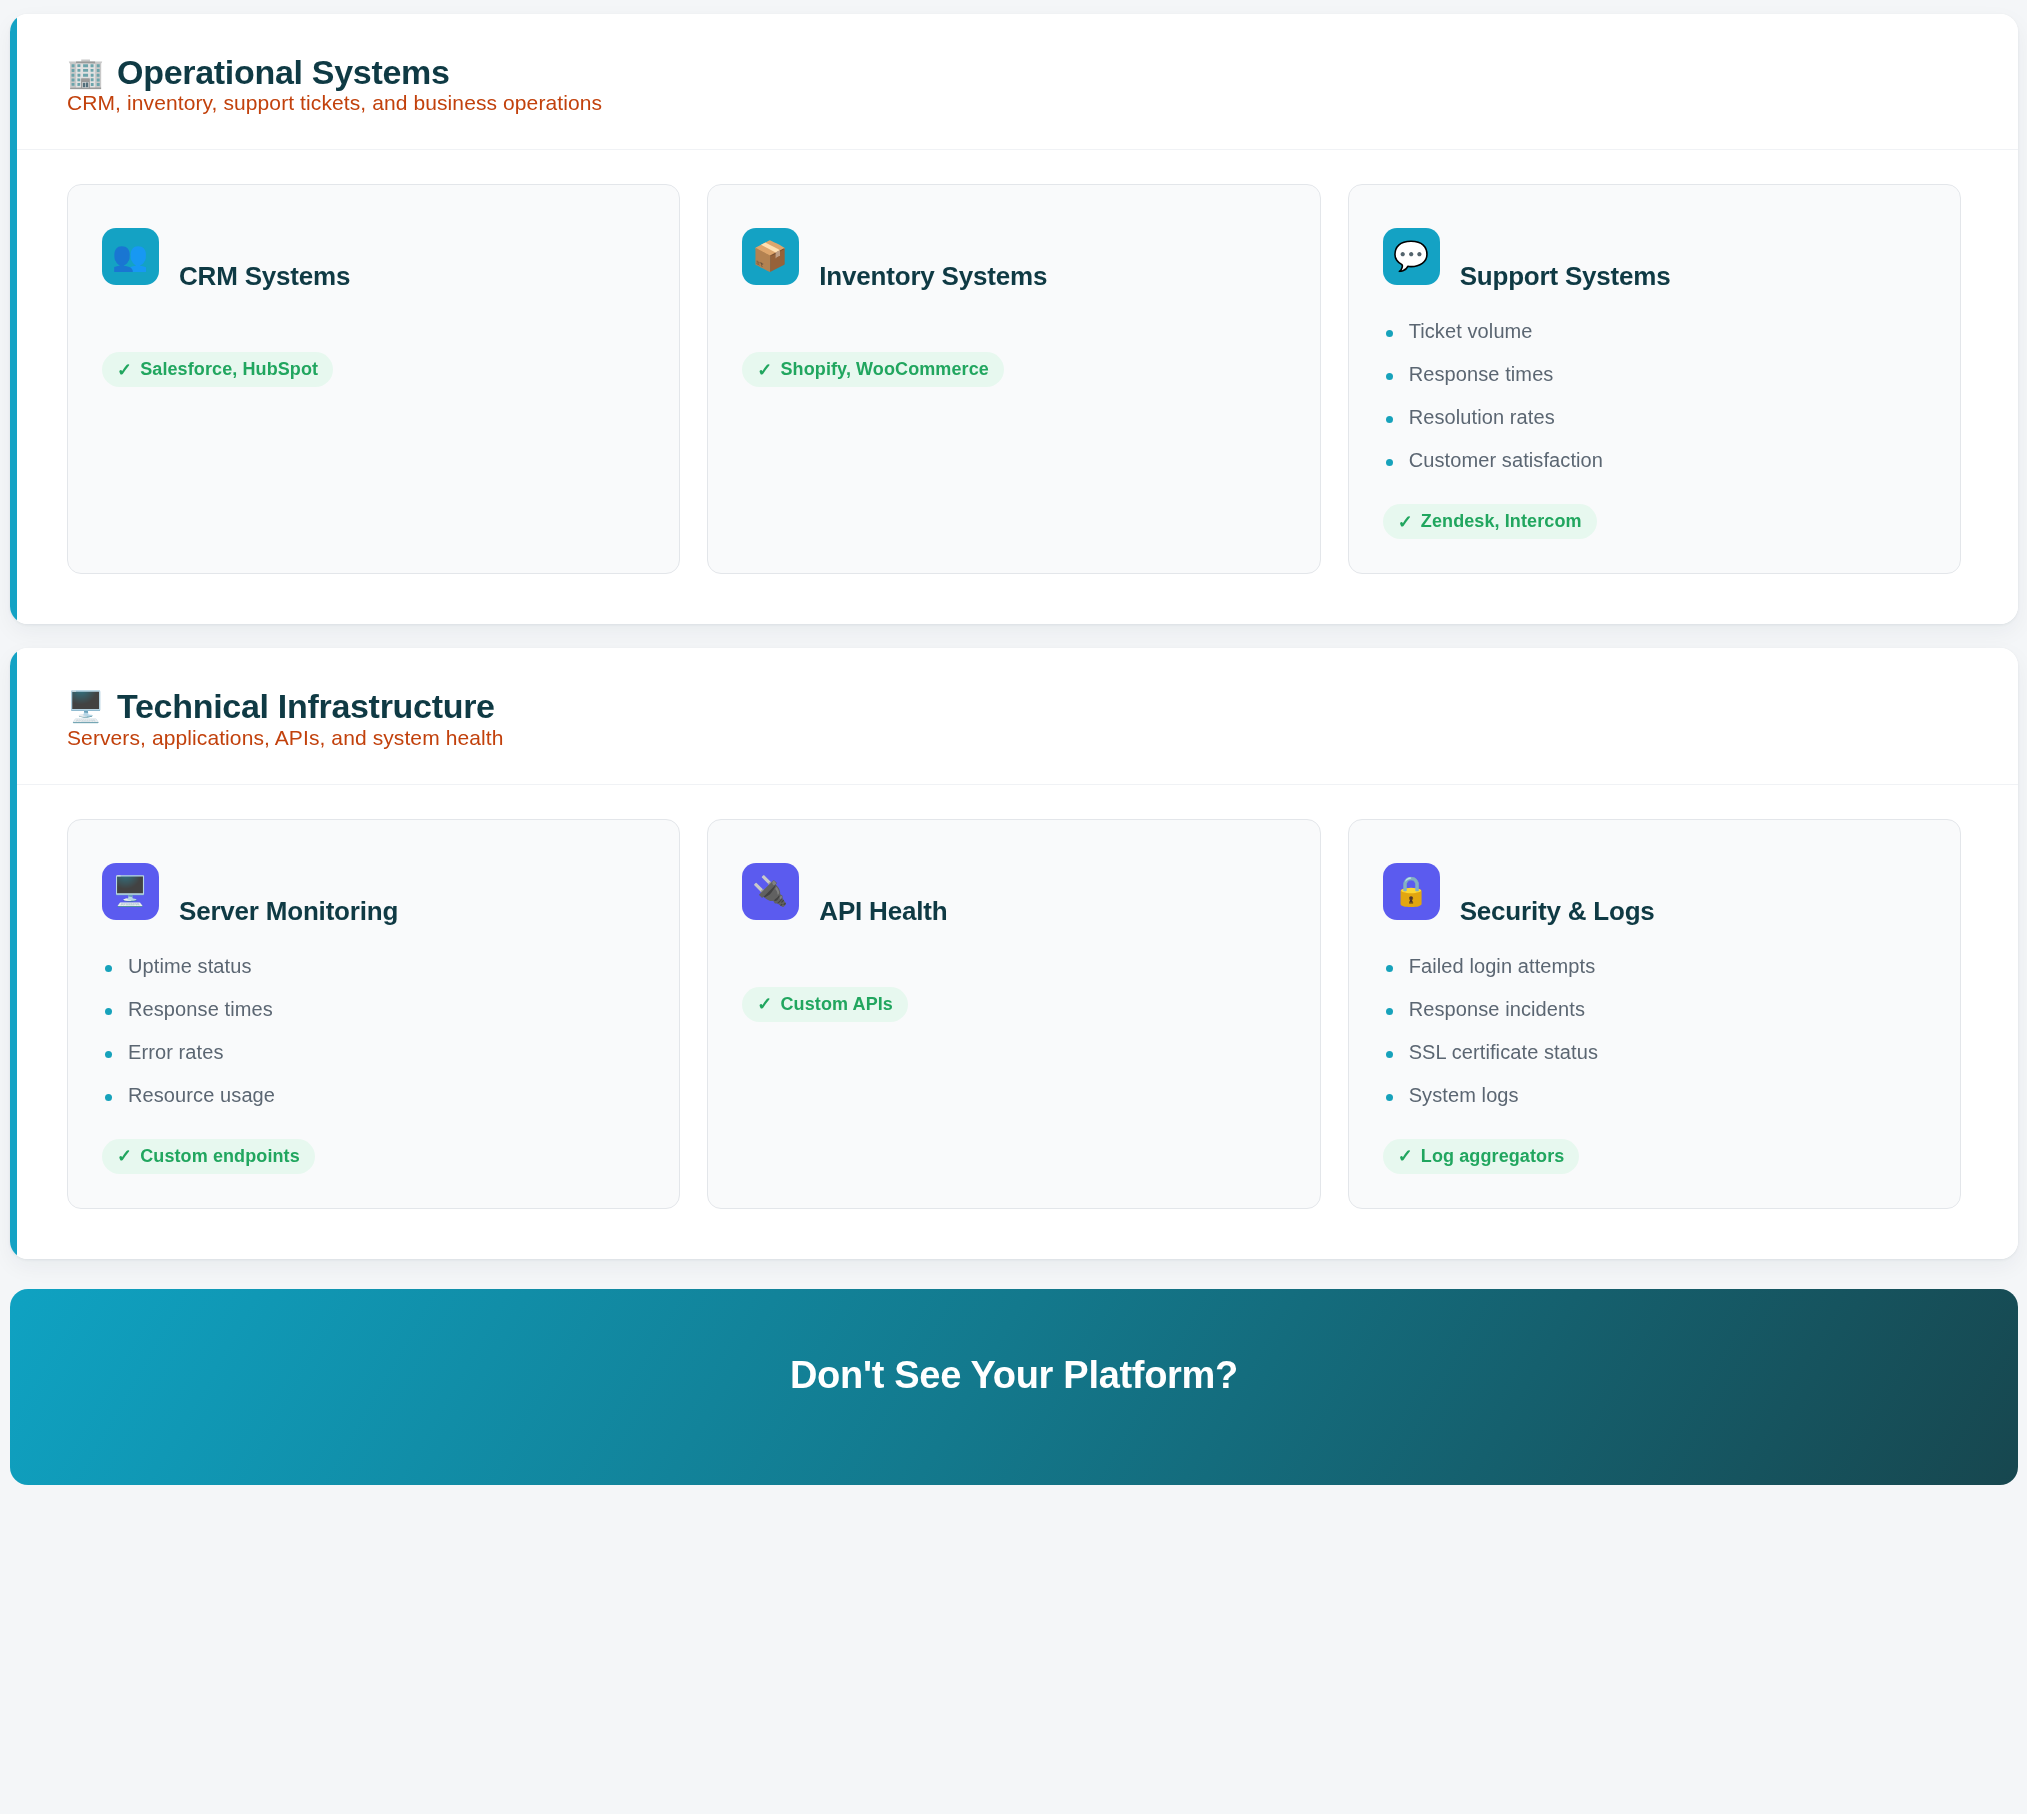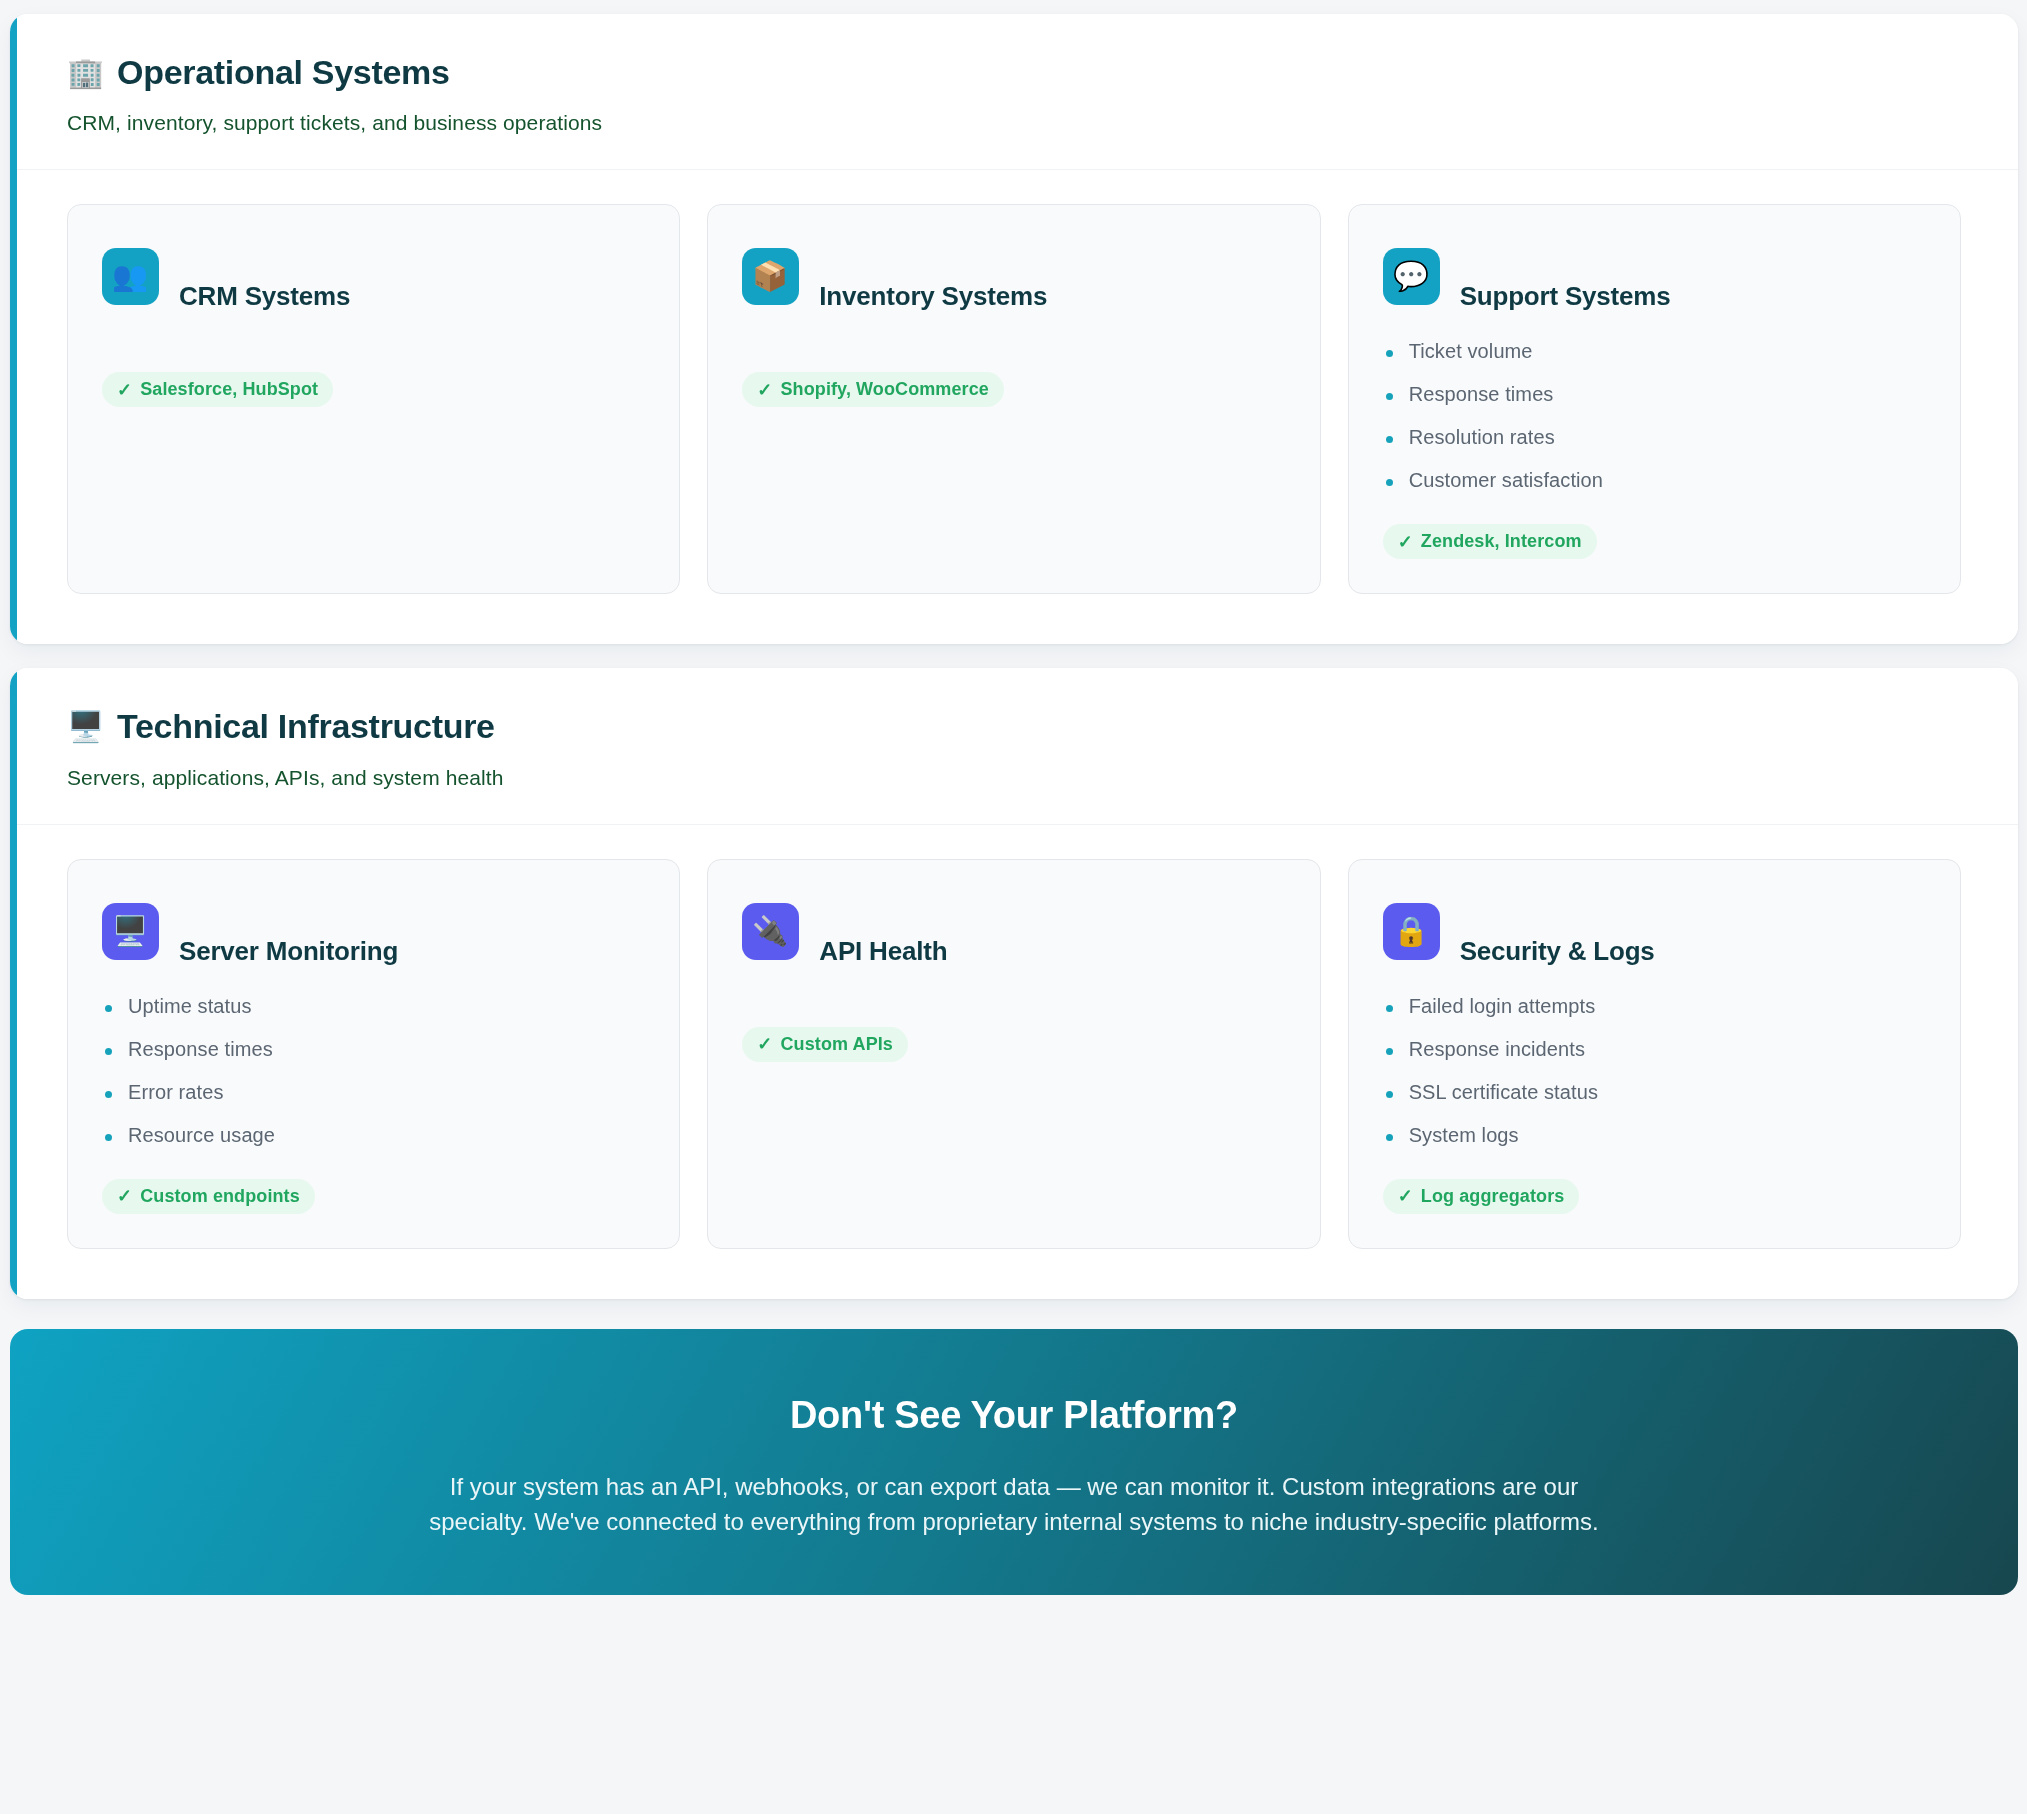--- a/index.html
+++ b/index.html
@@ -47,23 +47,22 @@
     align-items: center;
     gap: 13px;
     line-height: 1.1;
   }
   .section-title .emoji {
     font-size: 30px;
     line-height: 1;
     display: inline-block;
   }
   .section-sub {
-    margin-top: 20px;
     font-size: 21px;
-    color: #14532d;
+    color: #c2410c;
     letter-spacing: 0.1px;
   }
 
   .section-body {
     background: #ffffff;
     border-top: 1px solid #f0f2f5;
     padding: 34px 57px 50px 57px;
   }
 
   .card-grid {
@@ -250,16 +249,15 @@
                 <span class="check">✓</span>
                 <span>Log aggregators</span>
               </div></div>
           </div>
         </div>
       </div>
     </div>
 
   <div class="cta">
     <div class="cta-title">Don't See Your Platform?</div>
-    <div class="cta-body">If your system has an API, webhooks, or can export data — we can monitor it. Custom integrations are our specialty. We've connected to everything from proprietary internal systems to niche industry-specific platforms.</div>
   </div>
 </div>
 
 
 </body></html>

